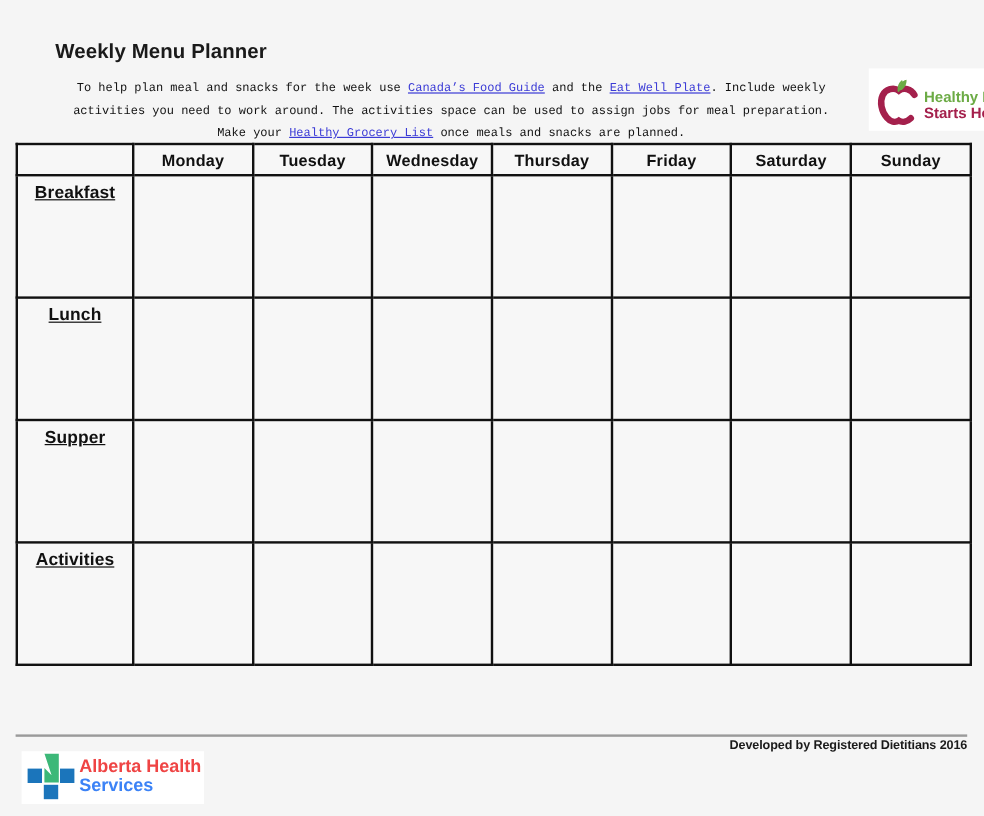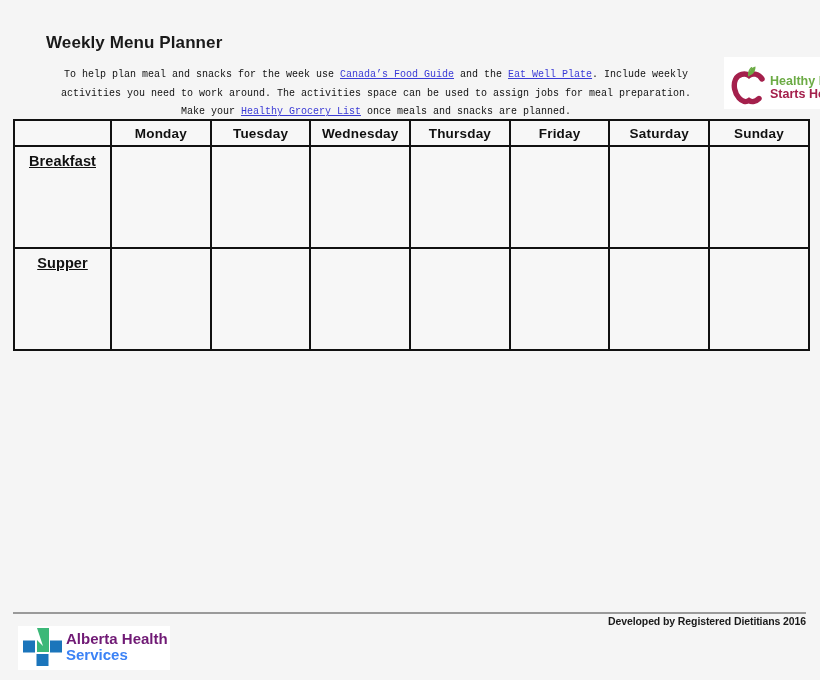--- a/index.html
+++ b/index.html
@@ -180,21 +180,21 @@
   .ahs-text {
     position: absolute;
     left: 48px;
     top: 5px;
   }
   .ahs-line1 {
     display: block;
     font-family: "Liberation Sans", sans-serif;
     font-size: 15px;
     font-weight: bold;
-    color: #701a75;
+    color: #ef4444;
     line-height: 16px;
     white-space: nowrap;
   }
   .ahs-line2 {
     display: block;
     font-family: "Liberation Sans", sans-serif;
     font-size: 15px;
     font-weight: bold;
     color: #3b82f6;
     line-height: 16px;
@@ -253,21 +253,41 @@
       <th class="row-label">Breakfast</th>
       <td class="cell"></td>
       <td class="cell"></td>
       <td class="cell"></td>
       <td class="cell"></td>
       <td class="cell"></td>
       <td class="cell"></td>
       <td class="cell"></td>
     </tr>
     <tr>
+      <th class="row-label">Lunch</th>
+      <td class="cell"></td>
+      <td class="cell"></td>
+      <td class="cell"></td>
+      <td class="cell"></td>
+      <td class="cell"></td>
+      <td class="cell"></td>
+      <td class="cell"></td>
+    </tr>
+    <tr>
       <th class="row-label">Supper</th>
+      <td class="cell"></td>
+      <td class="cell"></td>
+      <td class="cell"></td>
+      <td class="cell"></td>
+      <td class="cell"></td>
+      <td class="cell"></td>
+      <td class="cell"></td>
+    </tr>
+    <tr>
+      <th class="row-label">Activities</th>
       <td class="cell"></td>
       <td class="cell"></td>
       <td class="cell"></td>
       <td class="cell"></td>
       <td class="cell"></td>
       <td class="cell"></td>
       <td class="cell"></td>
     </tr>
   </tbody>
 </table>

